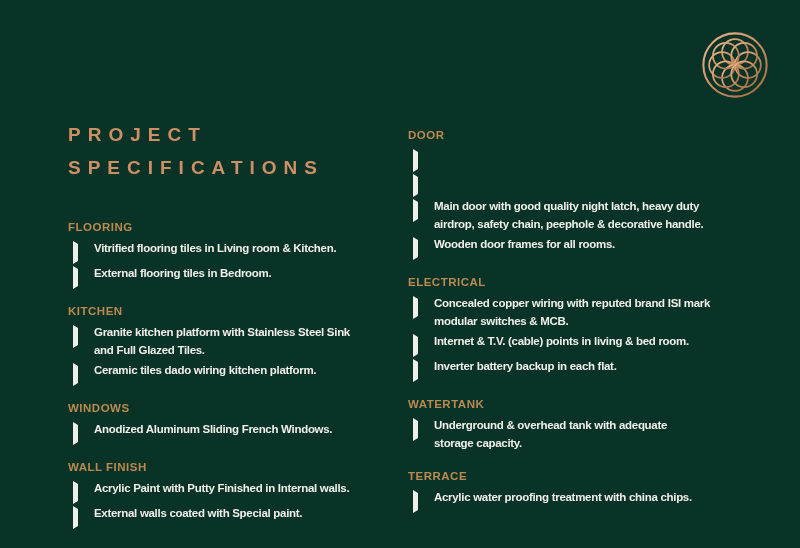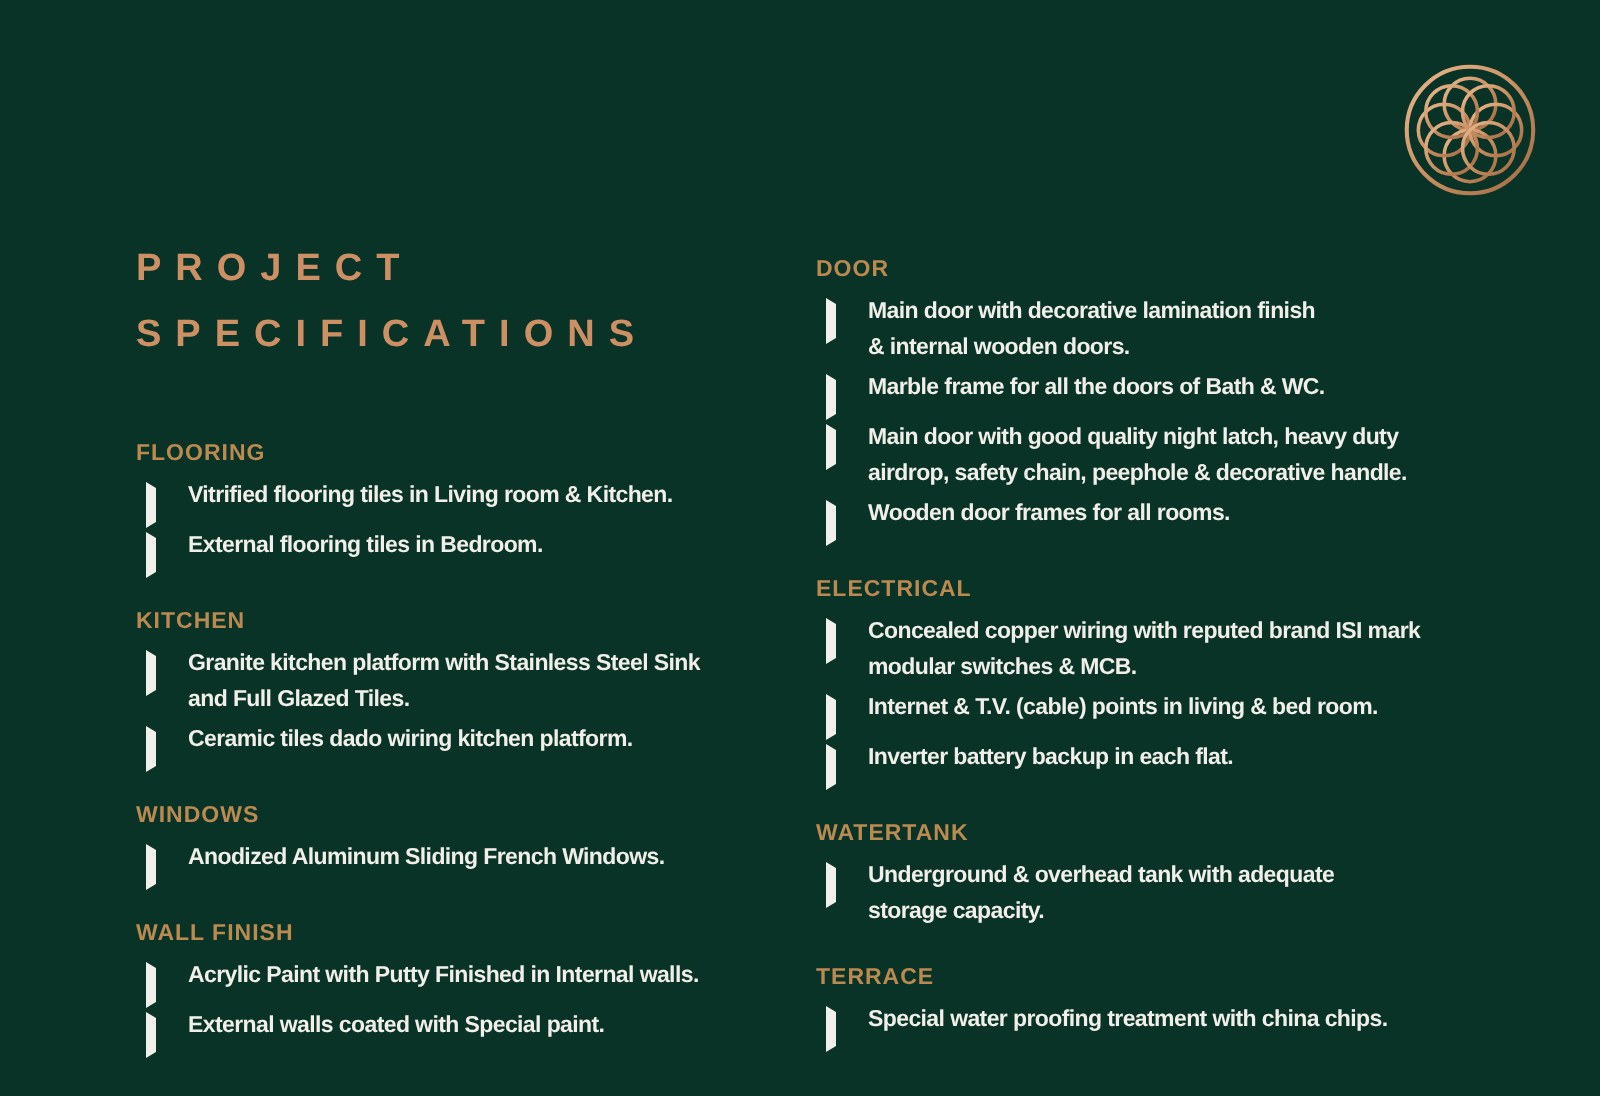--- a/index.html
+++ b/index.html
@@ -151,26 +151,23 @@
       </div>
     </div>
   </div>
 
   <div class="col col-right">
 
     <div class="section">
       <div class="section-heading">DOOR</div>
       <div class="item">
         <span class="bullet"><span class="arrow"></span></span>
-        <span class="item-text">Main door with decorative lamination finish
-&amp; internal wooden doors.</span>
-      </div>
-      <div class="item">
-        <span class="bullet"><span class="arrow"></span></span>
-        <span class="item-text">Marble frame for all the doors of Bath &amp; WC.</span>
+      </div>
+      <div class="item">
+        <span class="bullet"><span class="arrow"></span></span>
       </div>
       <div class="item">
         <span class="bullet"><span class="arrow"></span></span>
         <span class="item-text">Main door with good quality night latch, heavy duty
 airdrop, safety chain, peephole &amp; decorative handle.</span>
       </div>
       <div class="item">
         <span class="bullet"><span class="arrow"></span></span>
         <span class="item-text">Wooden door frames for all rooms.</span>
       </div>
@@ -199,18 +196,18 @@
         <span class="bullet"><span class="arrow"></span></span>
         <span class="item-text">Underground &amp; overhead tank with adequate
 storage capacity.</span>
       </div>
     </div>
 
     <div class="section">
       <div class="section-heading">TERRACE</div>
       <div class="item">
         <span class="bullet"><span class="arrow"></span></span>
-        <span class="item-text">Special water proofing treatment with china chips.</span>
+        <span class="item-text">Acrylic water proofing treatment with china chips.</span>
       </div>
     </div>
   </div>
 
 </div>
 
 </body></html>

